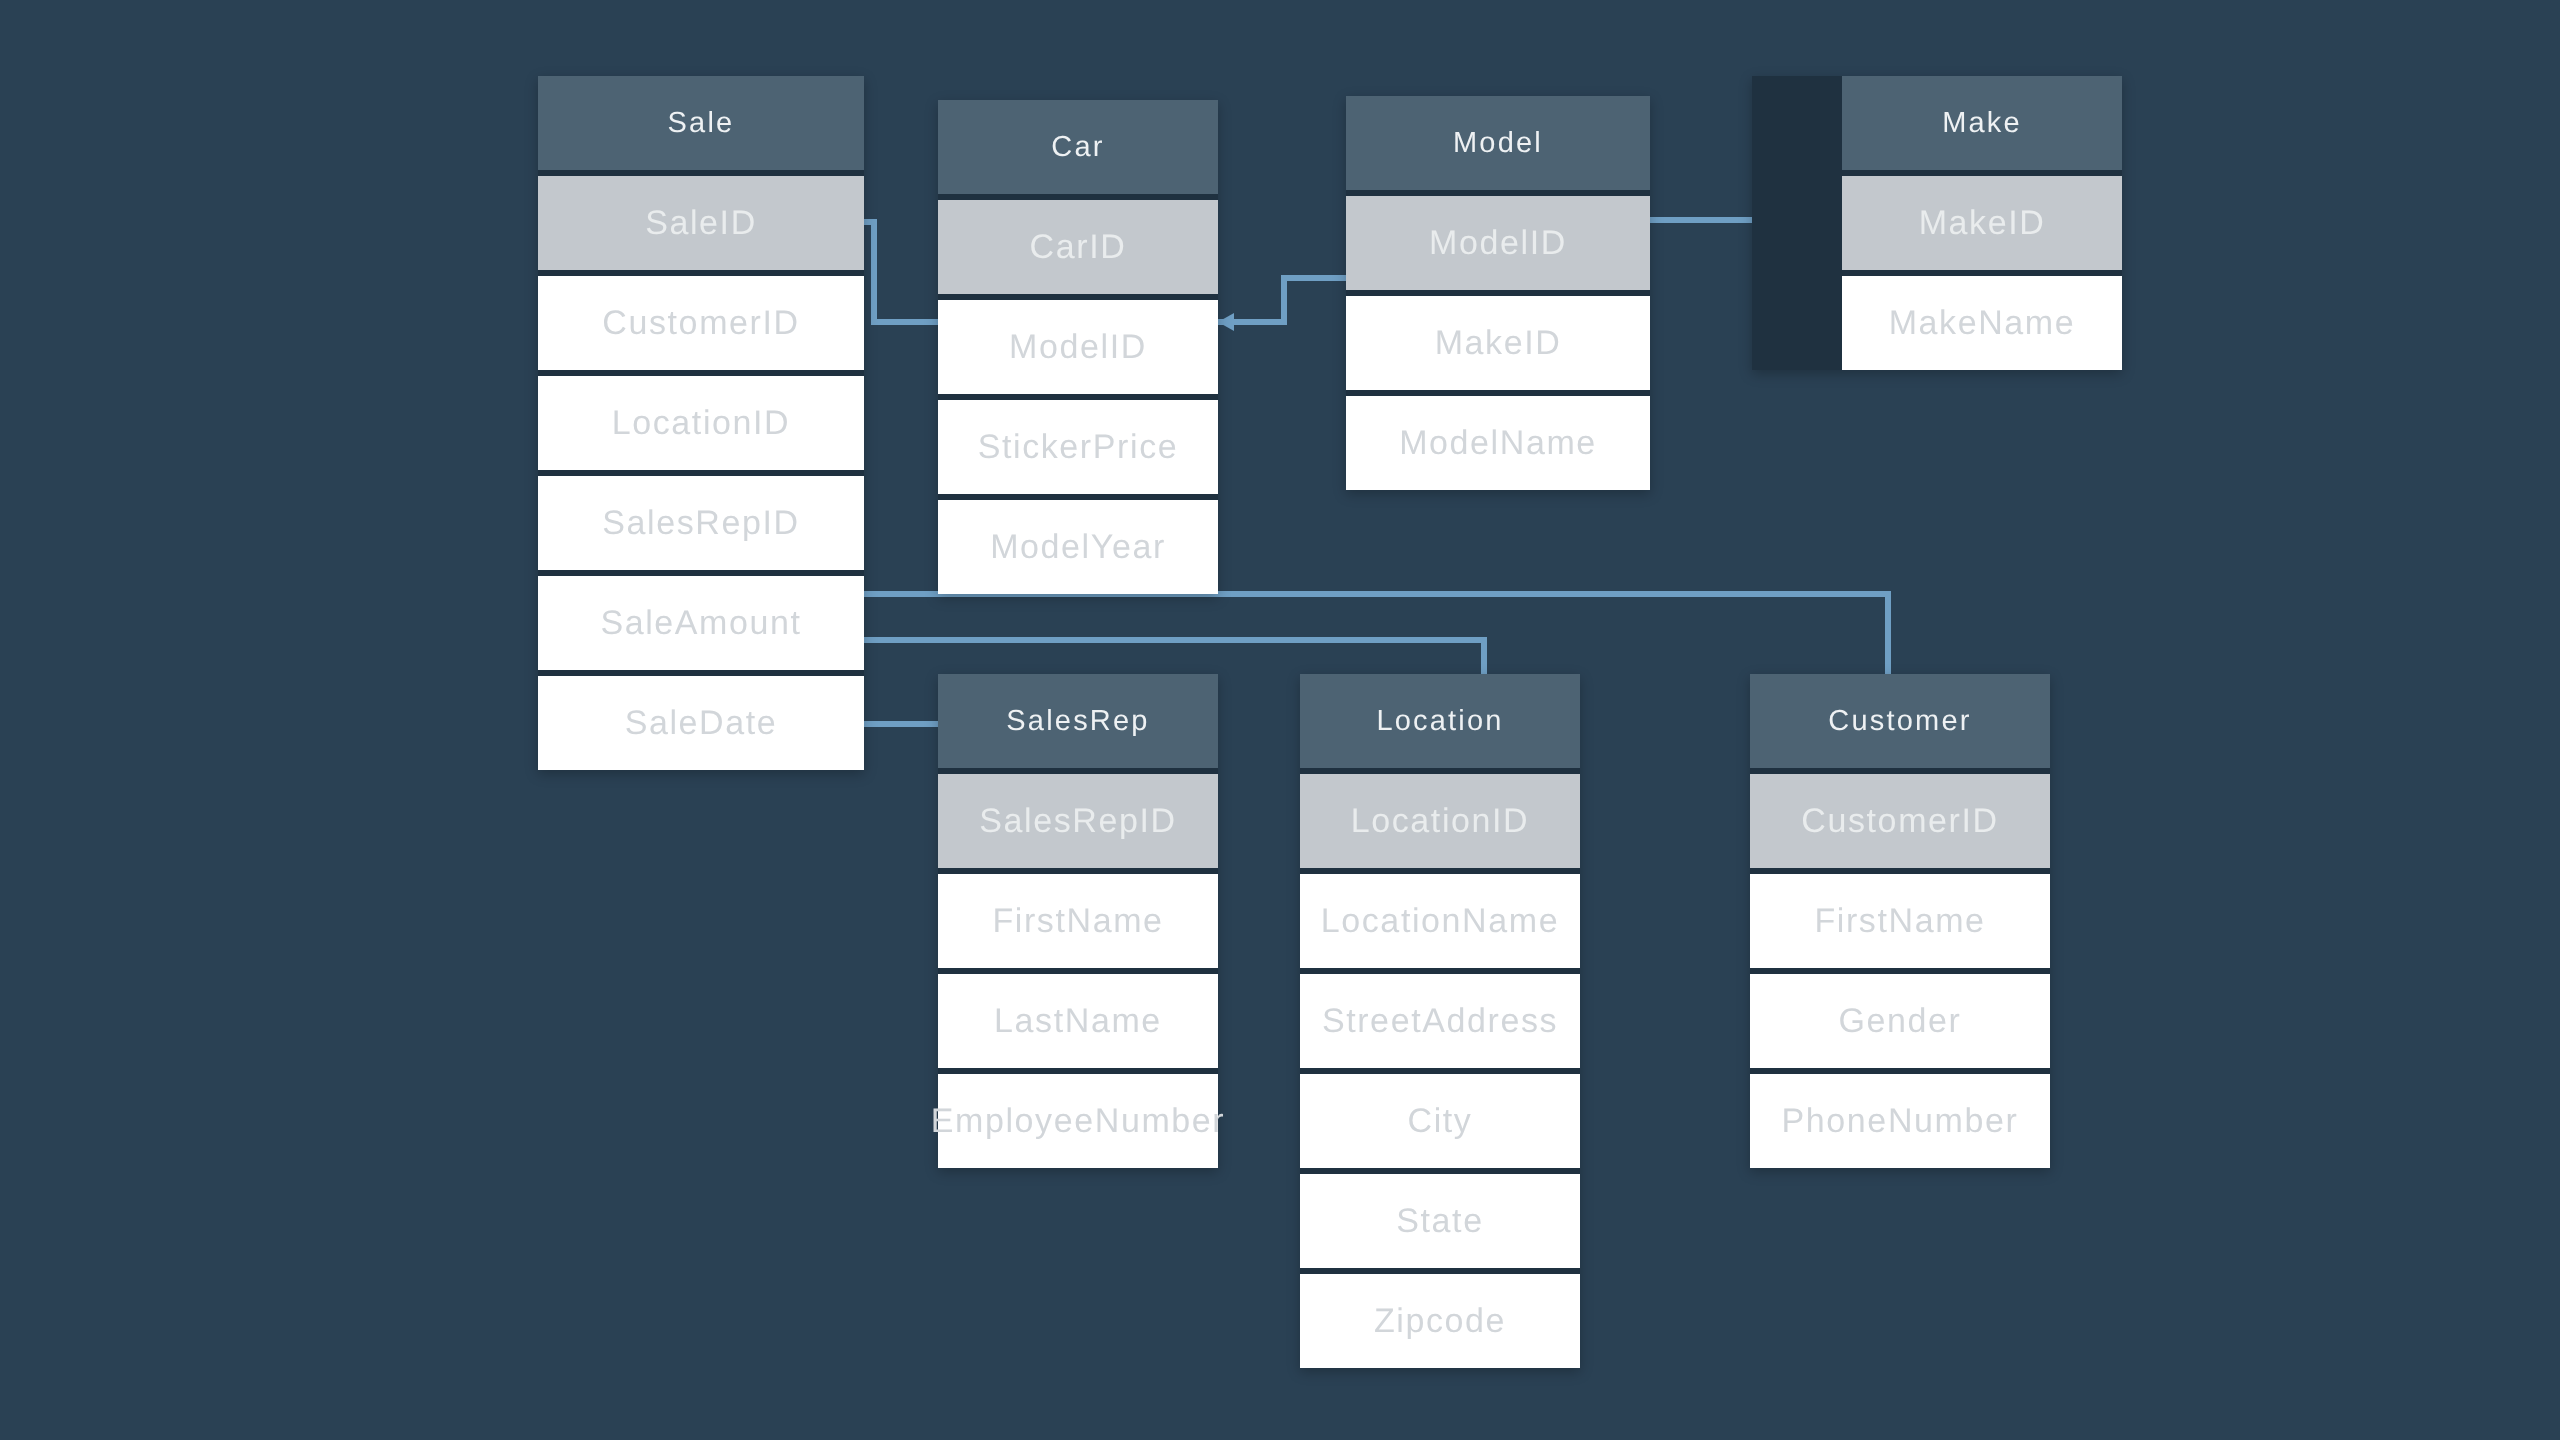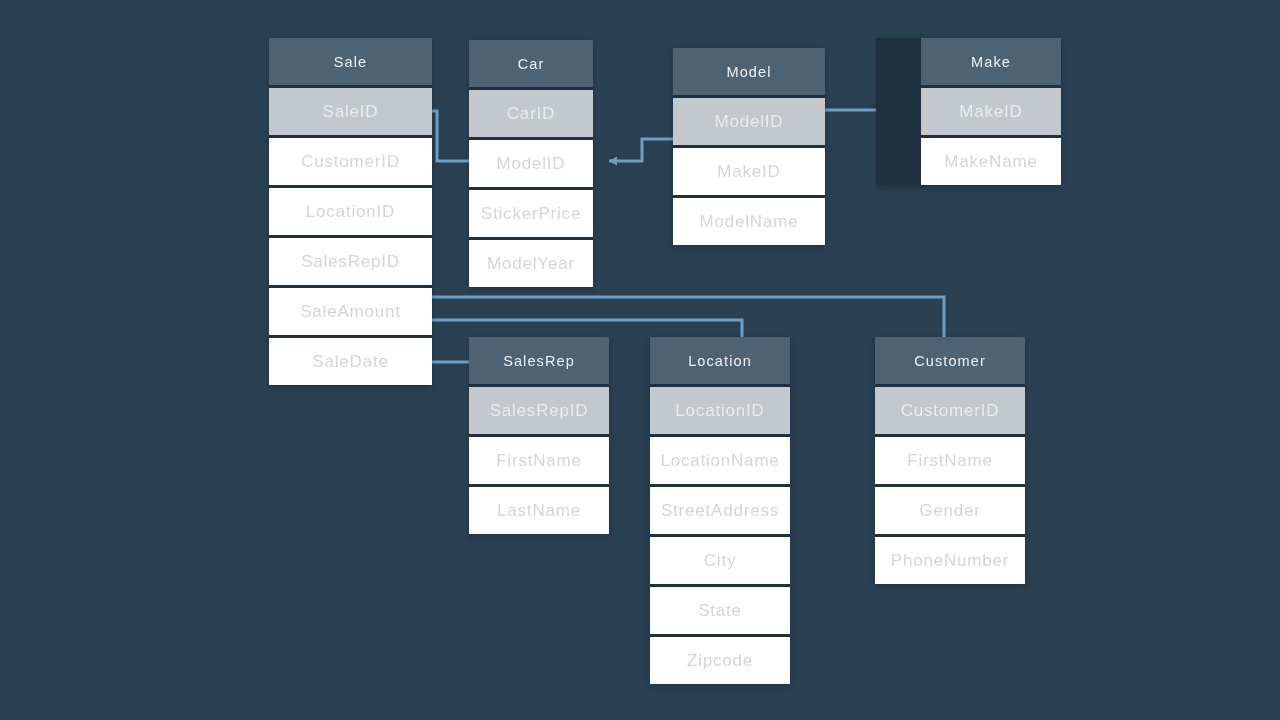--- a/index.html
+++ b/index.html
@@ -55,21 +55,21 @@
     </svg>
     <div class="table" style="left: 269px; top: 38px; width: 163px;">
       <div class="thead">Sale</div>
       <div class="trow pk">SaleID</div>
       <div class="trow">CustomerID</div>
       <div class="trow">LocationID</div>
       <div class="trow">SalesRepID</div>
       <div class="trow">SaleAmount</div>
       <div class="trow">SaleDate</div>
     </div>
-    <div class="table" style="left: 469px; top: 40px; width: 124px;">
+    <div class="table" style="left: 469px; top: 50px; width: 140px;">
       <div class="thead">Car</div>
       <div class="trow pk">CarID</div>
       <div class="trow">ModelID</div>
       <div class="trow">StickerPrice</div>
       <div class="trow">ModelYear</div>
     </div>
     <div class="table" style="left: 673px; top: 48px; width: 152px;">
       <div class="thead">Model</div>
       <div class="trow pk">ModelID</div>
       <div class="trow">MakeID</div>
@@ -78,20 +78,21 @@
     <div class="table" style="left: 876px; top: 38px; width: 140px; padding-left: 45px;">
       <div class="thead">Make</div>
       <div class="trow pk">MakeID</div>
       <div class="trow">MakeName</div>
     </div>
     <div class="table" style="left: 469px; top: 337px; width: 140px;">
       <div class="thead">SalesRep</div>
       <div class="trow pk">SalesRepID</div>
       <div class="trow">FirstName</div>
       <div class="trow">LastName</div>
+      <div class="trow">EmployeeNumber</div>
     </div>
     <div class="table" style="left: 650px; top: 337px; width: 140px;">
       <div class="thead">Location</div>
       <div class="trow pk">LocationID</div>
       <div class="trow">LocationName</div>
       <div class="trow">StreetAddress</div>
       <div class="trow">City</div>
       <div class="trow">State</div>
       <div class="trow">Zipcode</div>
     </div>

